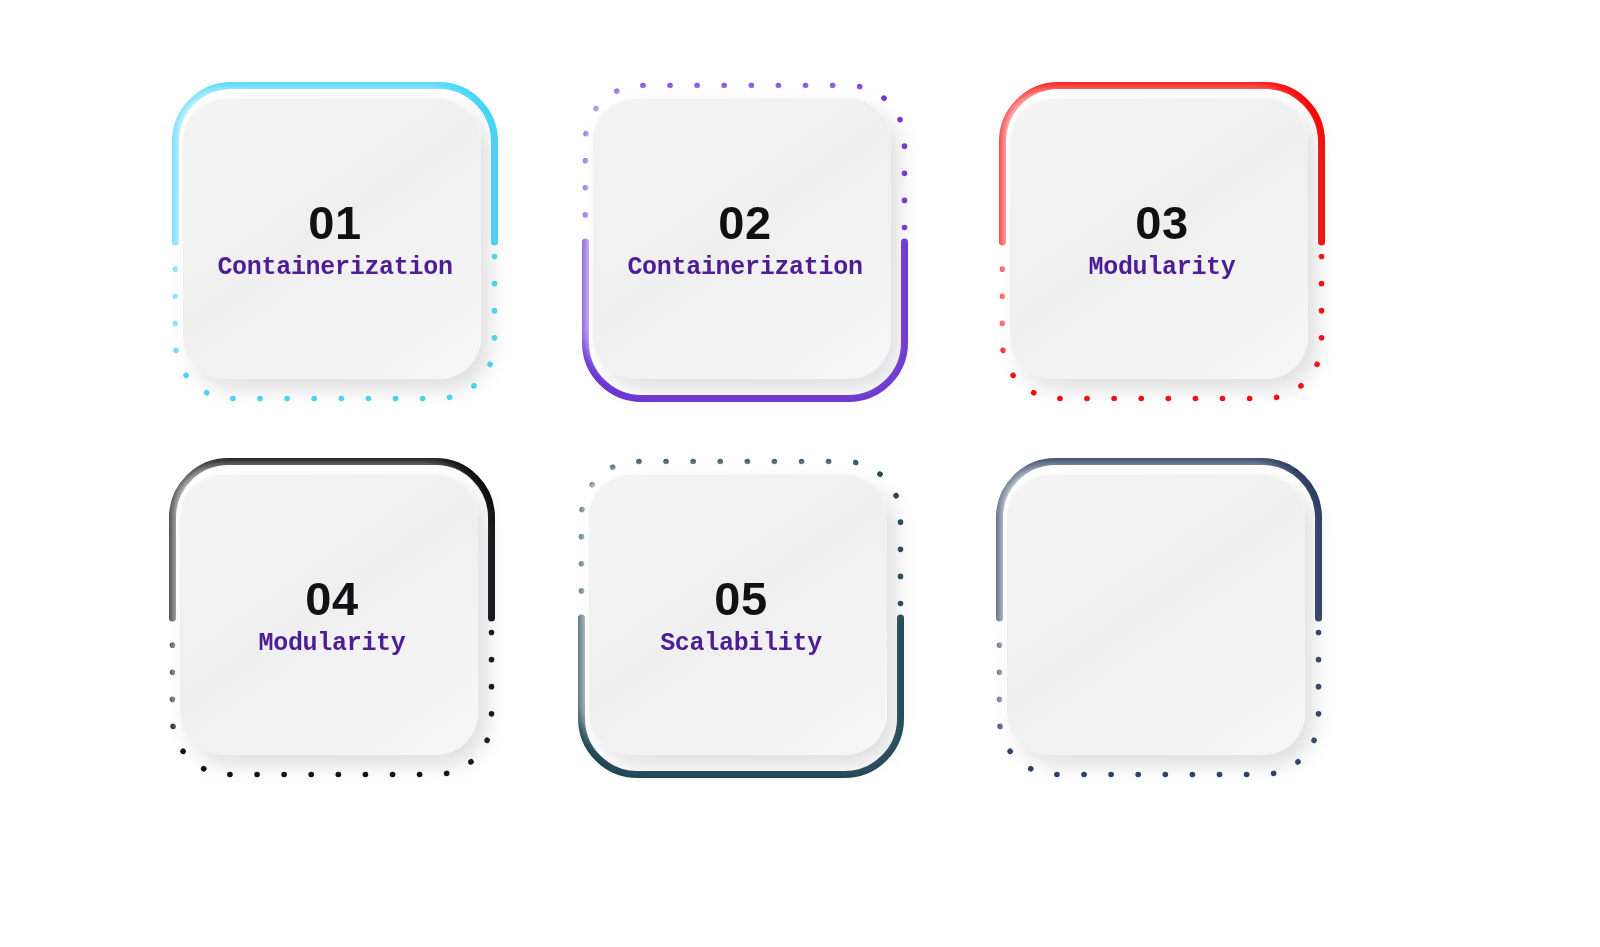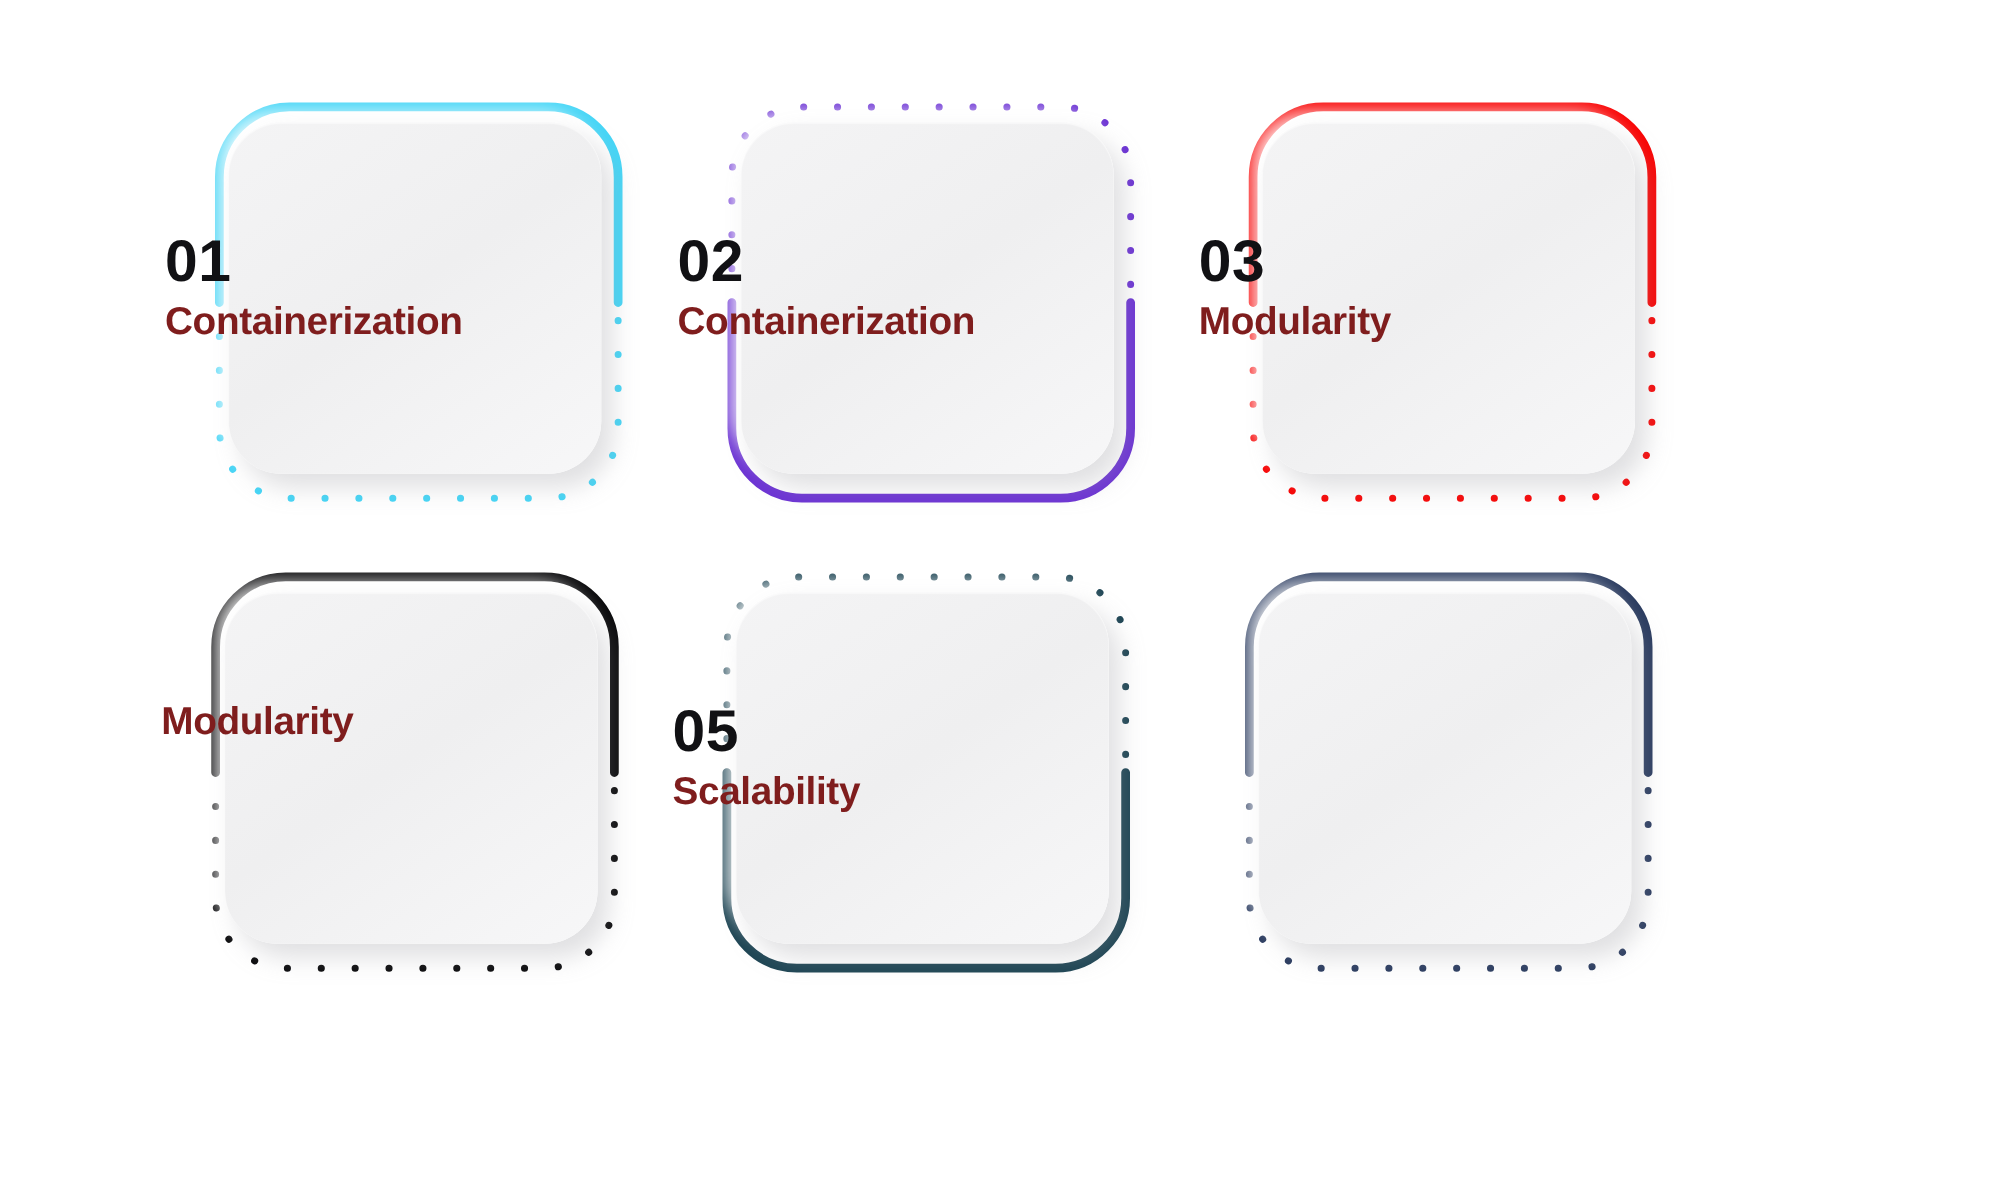--- a/index.html
+++ b/index.html
@@ -53,41 +53,41 @@
       9px 11px 20px rgba(163,163,170,0.34),
       -7px -7px 16px rgba(255,255,255,0.95),
       inset 0 1px 1px rgba(255,255,255,0.65);
   }
 
   
   .content {
     position: absolute;
     left: -40px;
     right: -40px;
-    top: 103px;
-    text-align: left;
+    top: 117px;
+    text-align: center;
     pointer-events: none;
   }
   .num {
     font-size: 47px;
     font-weight: 700;
     letter-spacing: 0.5px;
     color: #111114;
     line-height: 1.0;
     margin-bottom: 9px;
     font-family: "Liberation Sans", "DejaVu Sans", sans-serif;
   }
   .label {
-    font-size: 31px;
+    font-size: 25px;
     font-weight: 700;
     letter-spacing: -0.3px;
-    color: #7f1d1d;
+    color: #4c1d95;
     line-height: 1.05;
     white-space: nowrap;
-    font-family: Liberation Sans, sans-serif;
+    font-family: Liberation Mono, monospace;
   }
 
   
   .pos-r1c1 { left: 172px; top: 82px;  }
   .pos-r1c2 { left: 582px; top: 82px;  }
   .pos-r1c3 { left: 999px; top: 82px;  }
   .pos-r2c1 { left: 169px; top: 458px; }
   .pos-r2c2 { left: 578px; top: 458px; }
   .pos-r2c3 { left: 996px; top: 458px; }
 </style>
@@ -128,20 +128,21 @@
         <div class="label">Modularity</div>
       </div>
     </div>
     <div class="card pos-r2c1">
       <svg class="frame" viewBox="0 0 326 320" width="326" height="320">
         <path d="M 3.5 160 L 3.5 59.5 A 56 56 0 0 1 59.5 3.5 L 266.5 3.5 A 56 56 0 0 1 322.5 59.5 L 322.5 160" fill="none" stroke="#0b0b0d" stroke-width="7" stroke-linecap="round"></path>
         <path d="M 3.5 160 L 3.5 260.5 A 56 56 0 0 0 59.5 316.5 L 266.5 316.5 A 56 56 0 0 0 322.5 260.5 L 322.5 160" fill="none" stroke="#0b0b0d" stroke-width="5.6" stroke-linecap="round" stroke-dasharray="0.1 27"></path>
       </svg>
       <div class="tile"></div>
       <div class="content">
+        <div class="num">04</div>
         <div class="label">Modularity</div>
       </div>
     </div>
     <div class="card pos-r2c2">
       <svg class="frame" viewBox="0 0 326 320" width="326" height="320">
         <path d="M 3.5 160 L 3.5 260.5 A 56 56 0 0 0 59.5 316.5 L 266.5 316.5 A 56 56 0 0 0 322.5 260.5 L 322.5 160" fill="none" stroke="#1e4554" stroke-width="7" stroke-linecap="round"></path>
         <path d="M 3.5 160 L 3.5 59.5 A 56 56 0 0 1 59.5 3.5 L 266.5 3.5 A 56 56 0 0 1 322.5 59.5 L 322.5 160" fill="none" stroke="#1e4554" stroke-width="5.6" stroke-linecap="round" stroke-dasharray="0.1 27"></path>
       </svg>
       <div class="tile"></div>
       <div class="content">

